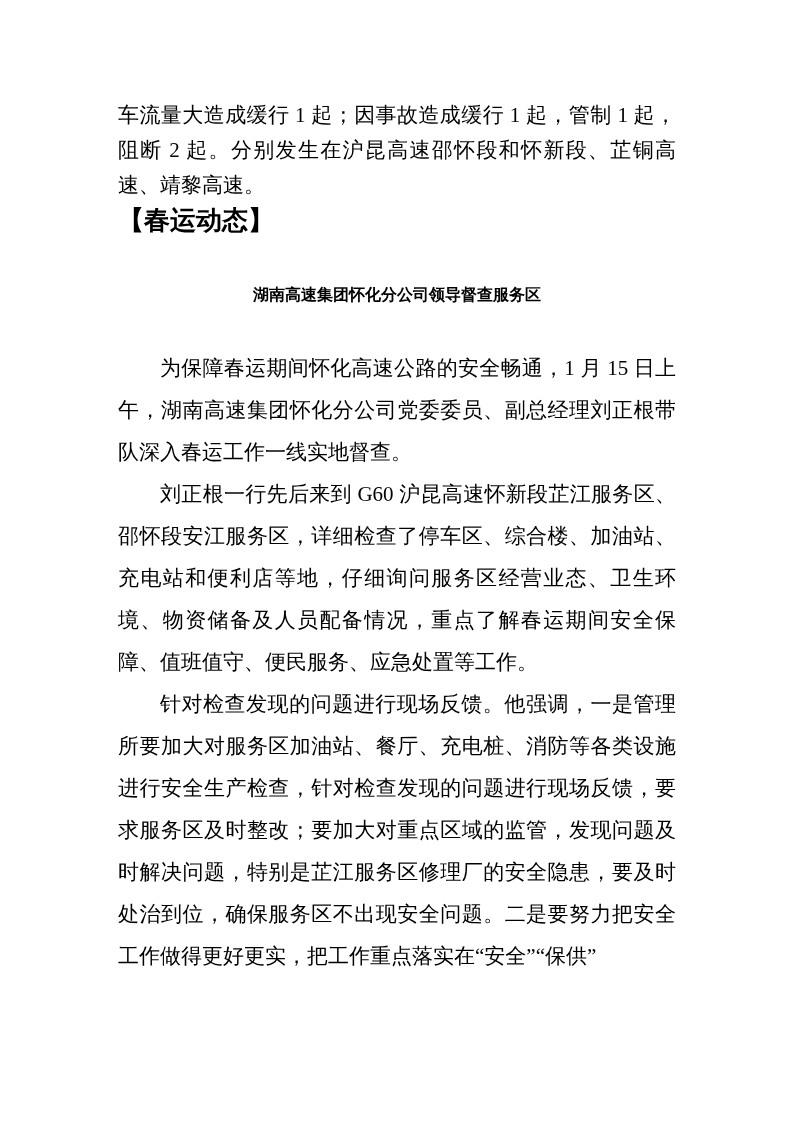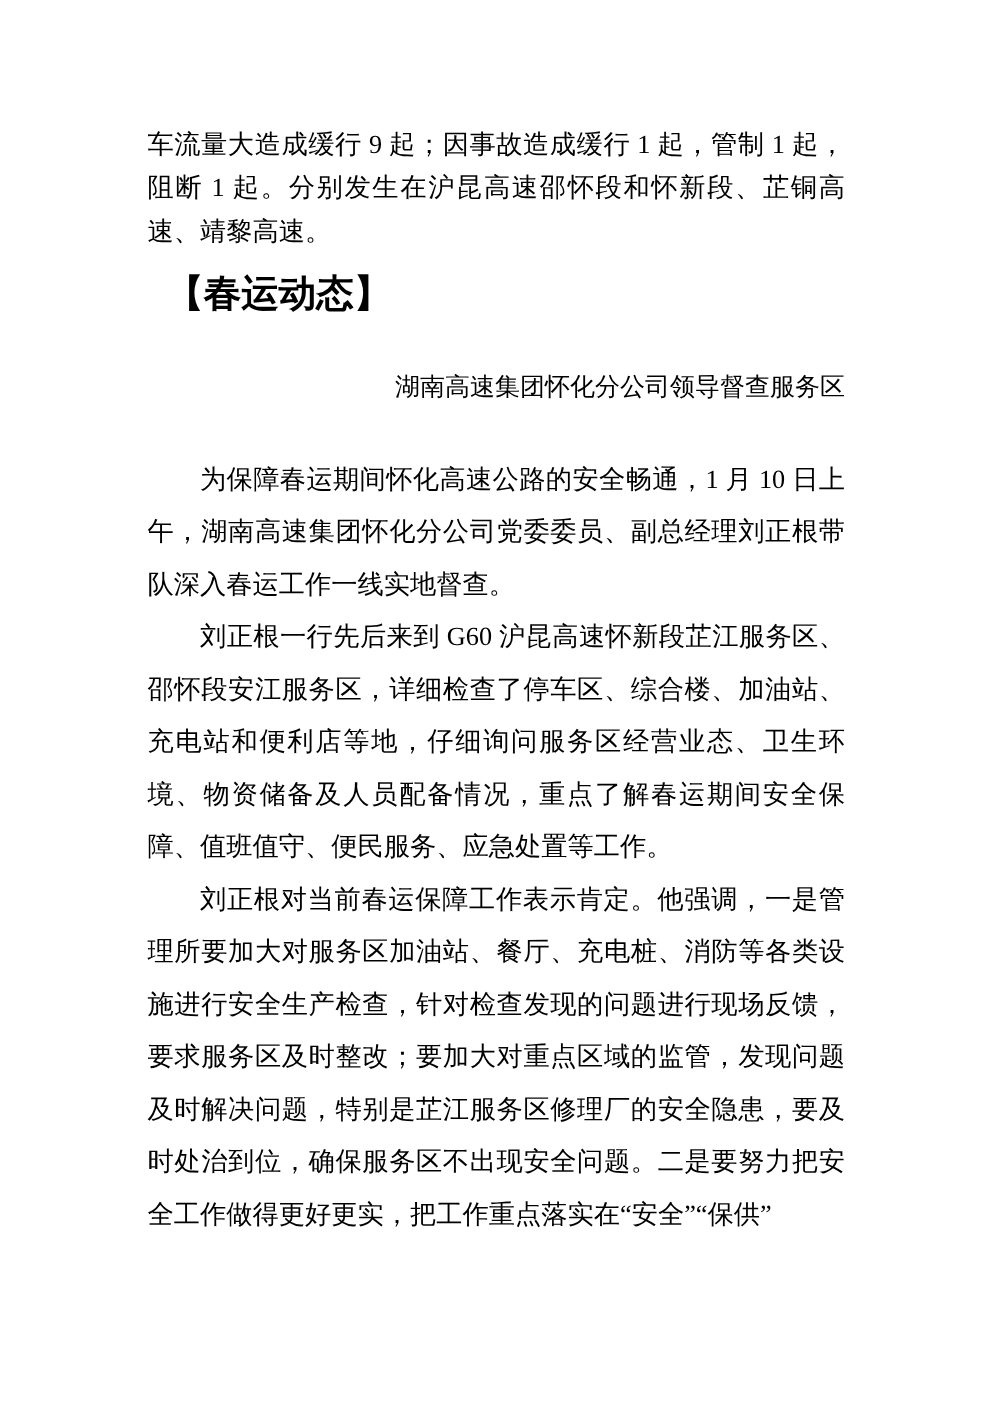--- a/index.html
+++ b/index.html
@@ -20,33 +20,33 @@
     font-family: "Liberation Serif", "DejaVu Serif", serif;
   }
   .cont-para {
     margin: 0;
     font-size: 21px;
     line-height: 35px;
     text-align: justify;
     text-justify: inter-ideograph;
   }
   .section-label {
-    margin: 15px;
-    font-size: 30px;
+    margin: 0;
+    font-size: 26px;
     line-height: 35px;
     font-weight: bold;
     font-family: "Liberation Sans", "DejaVu Sans", sans-serif;
     text-align: left;
   }
   .doc-title {
     margin: 36px 0 0 0;
-    font-size: 20px;
+    font-size: 16px;
     line-height: 42px;
-    font-weight: normal;
-    text-align: right;
+    font-weight: bold;
+    text-align: center;
     font-family: "Liberation Serif", "DejaVu Serif", serif;
   }
   .doc-title .title-line {
     display: block;
   }
   .body-para {
     margin: 0;
     font-size: 21px;
     line-height: 42px;
     text-align: justify;
@@ -58,29 +58,29 @@
   }
   .bold-run {
     font-weight: normal;
   }
 </style>
 </head>
 <body>
 
 <div class="page">
 
-  <p class="cont-para">车流量大造成缓行 9 起；因事故造成缓行 1 起，管制 1 起，阻断 1 起。分别发生在沪昆高速邵怀段和怀新段、芷铜高速、靖黎高速。</p>
+  <p class="cont-para">车流量大造成缓行 1 起；因事故造成缓行 1 起，管制 1 起，阻断 2 起。分别发生在沪昆高速邵怀段和怀新段、芷铜高速、靖黎高速。</p>
 
   <p class="section-label">【春运动态】</p>
 
   <h1 class="doc-title">
     <span class="title-line">湖南高速集团怀化分公司领导督查服务区</span>
   </h1>
 
-  <p class="body-para first-after-title">为保障春运期间怀化高速公路的安全畅通，1 月 10 日上午，湖南高速集团怀化分公司党委委员、副总经理刘正根带队深入春运工作一线实地督查。</p>
+  <p class="body-para first-after-title">为保障春运期间怀化高速公路的安全畅通，1 月 15 日上午，湖南高速集团怀化分公司党委委员、副总经理刘正根带队深入春运工作一线实地督查。</p>
 
   <p class="body-para">刘正根一行先后来到 G60 沪昆高速怀新段芷江服务区、邵怀段安江服务区，详细检查了停车区、综合楼、加油站、充电站和便利店等地，仔细询问服务区经营业态、卫生环境、物资储备及人员配备情况，重点了解春运期间安全保障、值班值守、便民服务、应急处置等工作。</p>
 
   <p class="body-para">
-    <span>刘正根对当前春运保障工作表示肯定。</span><span class="bold-run">他强调，一是</span><span>管理所要加大对服务区加油站、餐厅、充电桩、消防等各类设施进行安全生产检查，针对检查发现的问题进行现场反馈，要求服务区及时整改；要加大对重点区域的监管，发现问题及时解决问题，特别是芷江服务区修理厂的安全隐患，要及时处治到位，确保服务区不出现安全问题。</span><span class="bold-run">二是</span><span>要努力把安全工作做得更好更实，把工作重点落实在“安全”“保供”</span>
+    <span>针对检查发现的问题进行现场反馈。</span><span class="bold-run">他强调，一是</span><span>管理所要加大对服务区加油站、餐厅、充电桩、消防等各类设施进行安全生产检查，针对检查发现的问题进行现场反馈，要求服务区及时整改；要加大对重点区域的监管，发现问题及时解决问题，特别是芷江服务区修理厂的安全隐患，要及时处治到位，确保服务区不出现安全问题。</span><span class="bold-run">二是</span><span>要努力把安全工作做得更好更实，把工作重点落实在“安全”“保供”</span>
   </p>
 
 </div>
 
 </body></html>

